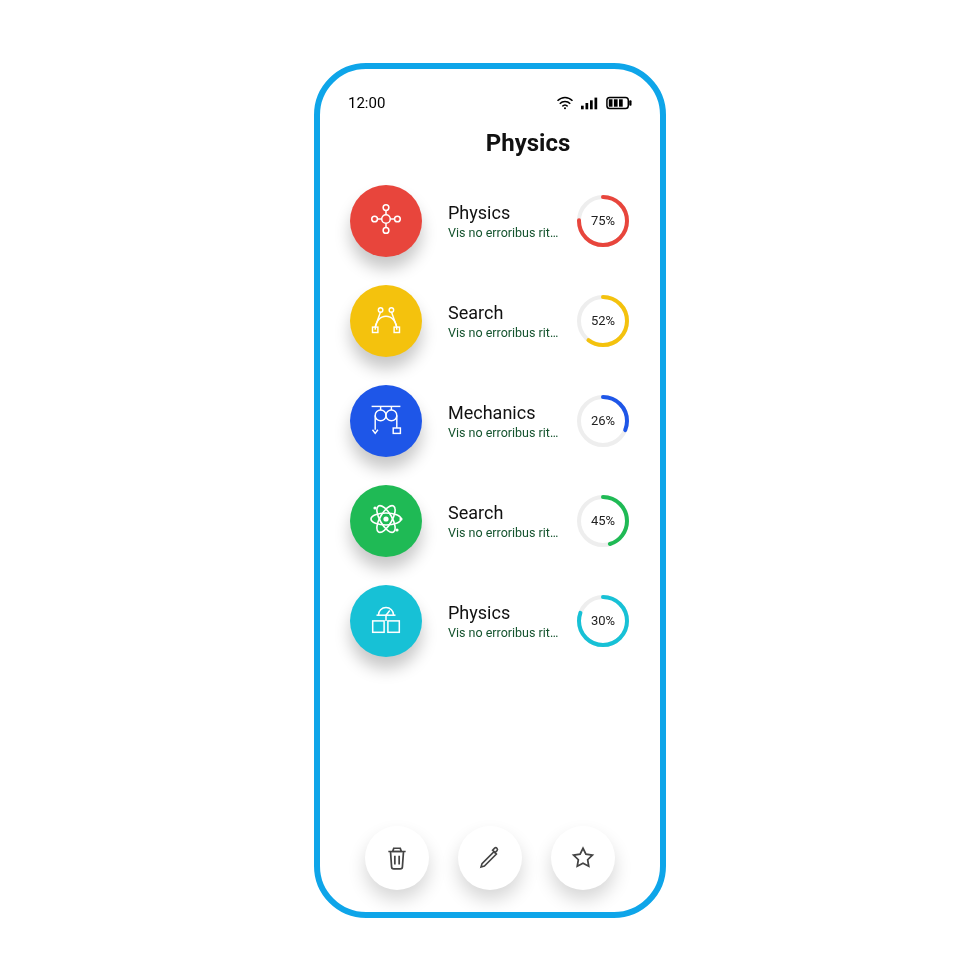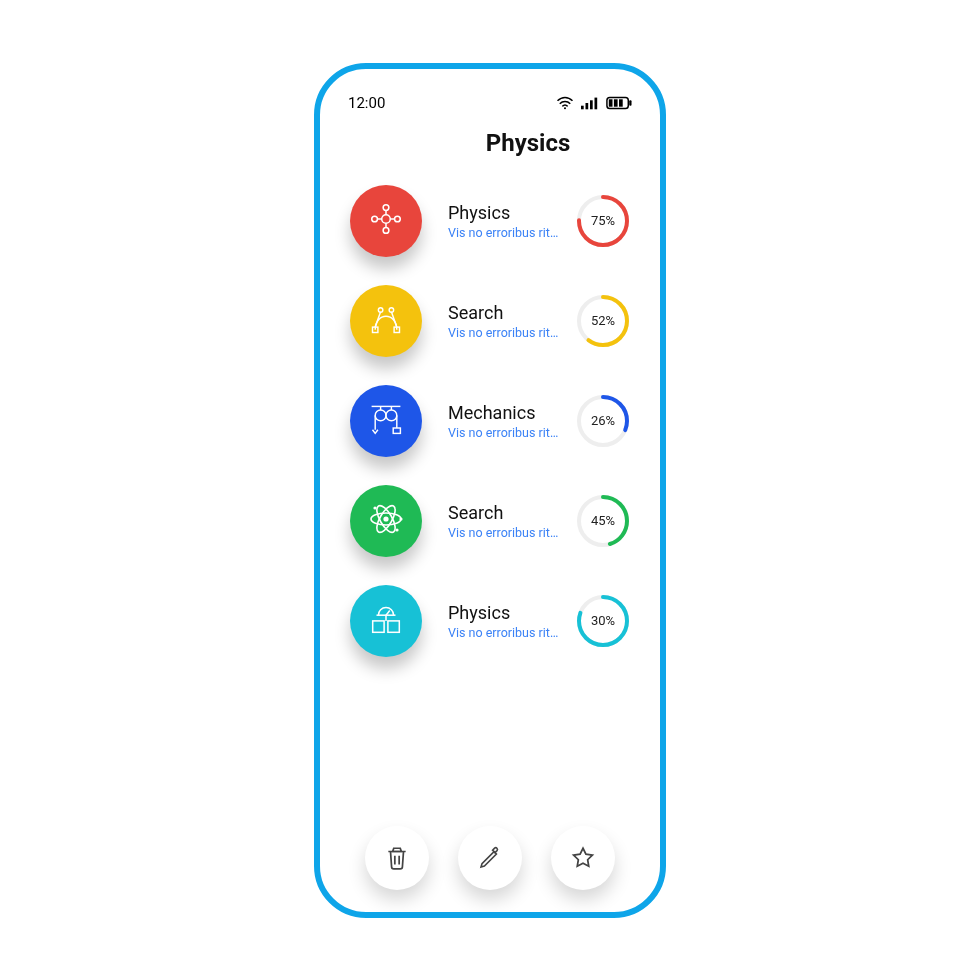--- a/index.html
+++ b/index.html
@@ -52,21 +52,21 @@
     width: 72px; height: 72px; border-radius: 50%;
     display: flex; align-items: center; justify-content: center;
     color: #fff; flex: 0 0 72px;
     box-shadow: 0 12px 16px rgba(0,0,0,0.22);
   }
   .txt {
     flex: 1; padding-left: 26px; min-width: 0;
     display: flex; flex-direction: column; align-items: flex-start;
   }
   .txt .t { font-size: 18px; color: #111; }
-  .txt .s { font-size: 12.5px; color: #3b82f6; margin-top: 2px; max-width: 150px; white-space: nowrap; overflow: hidden; text-overflow: ellipsis; }
+  .txt .s { font-size: 12.5px; color: #14532d; margin-top: 2px; max-width: 150px; white-space: nowrap; overflow: hidden; text-overflow: ellipsis; }
   .ring {
     width: 54px; height: 54px; flex: 0 0 54px;
     position: relative;
     text-decoration: underline;
   }
   .ring svg { width: 54px; height: 54px; transform: rotate(-90deg); }
   .ring .bg { stroke: #eee; fill: none; stroke-width: 4; }
   .ring .fg { fill: none; stroke-width: 4; stroke-linecap: round; }
   .ring .pct {
     position: absolute; inset: 0;

